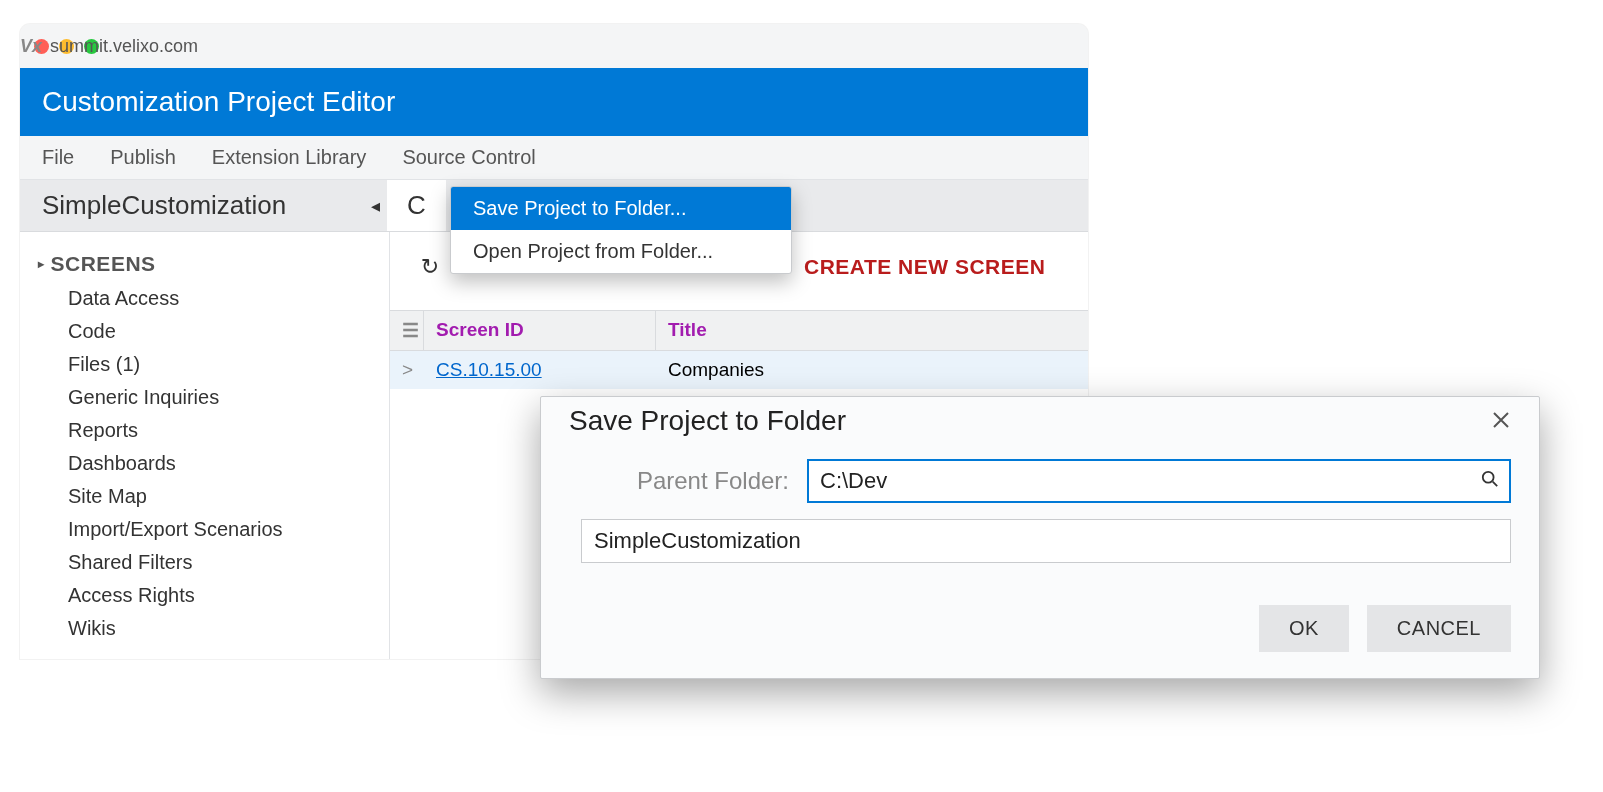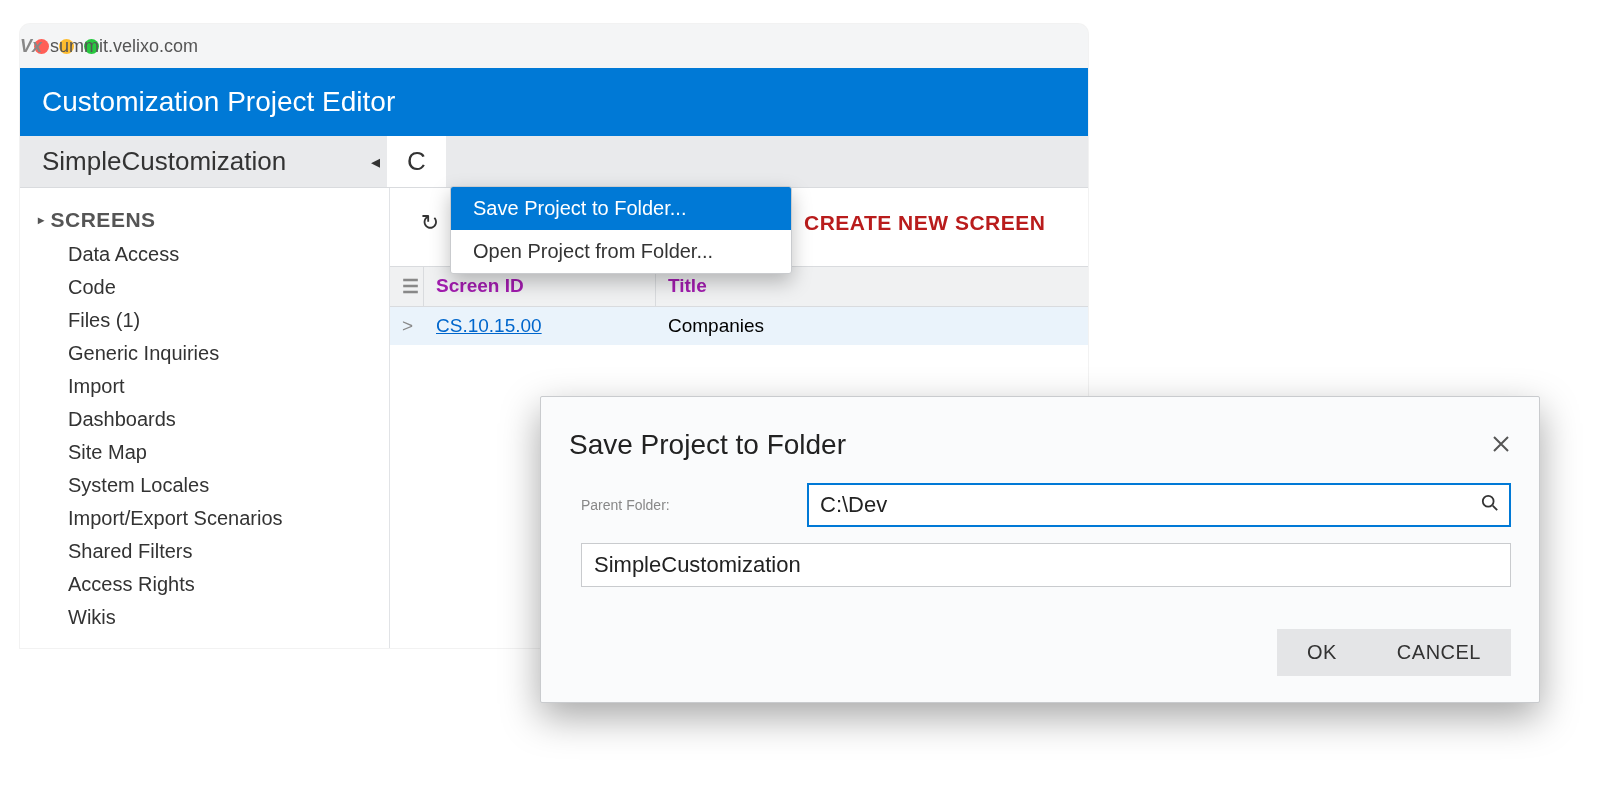--- a/index.html
+++ b/index.html
@@ -160,37 +160,37 @@
     left:540px; top:396px;
     width:1000px;
     background:#fafbfc;
     border:1px solid #c9cbce;
     border-radius:2px;
     box-shadow: 0 14px 38px rgba(0,0,0,0.35);
     z-index:100;
   }
   .dlg-head {
     display:flex; justify-content:space-between; align-items:center;
-    padding: 32px 28px 10px 28px;
+    padding: 8px 28px 10px 28px;
     text-align: center;
   }
   .dlg-title { font-size: 28px; color:#222; }
   .dlg-close { font-size: 26px; color:#555; cursor:pointer; }
   .dlg-body { padding: 12px 28px 6px 40px; }
   .frow { display:flex; align-items:center; margin-bottom: 16px; }
-  .flabel { width: 226px; text-align:left; padding-right: 18px; font-size:14px; color:#888;}
+  .flabel { width: 226px; text-align:right; padding-right: 18px; font-size:24px; color:#888;}
   .req { color:#333; margin-right:4px; font-weight:700;}
   .finput-wrap { flex:1; position:relative; }
   .finput {
     width:100%; font-size:22px; padding:8px 40px 8px 12px;
     border:1px solid #c9cbce; background:#fff; color:#222;
   }
   .finput.focus { border:2px solid #0079d6; padding:7px 39px 7px 11px;}
   .srch { position:absolute; right:12px; top:50%; transform:translateY(-50%); color:#444; cursor:pointer;}
-  .dlg-foot { display:flex; justify-content:flex-end; padding: 20px 28px 26px; }
+  .dlg-foot { display:flex; justify-content:flex-end; gap:18px; padding: 20px 28px 26px; }
   .btn {
     background:#e4e5e7; border:none; font-size:20px; color:#333;
     padding:12px 30px; cursor:pointer; letter-spacing:0.5px;
   }
 </style>
 </head>
 <body>
 
 <div class="window">
   <div class="titlebar">
@@ -200,41 +200,46 @@
       <div class="tl g"></div>
     </div>
     <div class="addr">
       <span class="vx">Vx</span>
       <span>summit.velixo.com</span>
     </div>
   </div>
 
   <div class="banner">Customization Project Editor</div>
 
+  <div class="menubar">
+    <span>File</span>
+    <span>Publish</span>
+    <span>Extension Library</span>
+    <span>Source Control</span>
+  </div>
 
   <div class="subhead">
     <div class="projname">SimpleCustomization</div>
     <div class="collapse">◂</div>
     <div class="ctab">C</div>
   </div>
 
   <div class="body">
     <div class="sidebar">
       <div class="sidecat">
         <span class="tri">▸</span>
         <span>SCREENS</span>
       </div>
       <div class="sideitem">Data Access</div>
       <div class="sideitem">Code</div>
       <div class="sideitem">Files (1)</div>
       <div class="sideitem">Generic Inquiries</div>
-      <div class="sideitem">Import</div>
+      <div class="sideitem">Reports</div>
       <div class="sideitem">Dashboards</div>
       <div class="sideitem">Site Map</div>
-      <div class="sideitem">System Locales</div>
       <div class="sideitem">Import/Export Scenarios</div>
       <div class="sideitem">Shared Filters</div>
       <div class="sideitem">Access Rights</div>
       <div class="sideitem">Wikis</div>
     </div>
 
     <div class="main">
       <div class="toolbar">
         <span class="ico">↻</span>
         <span class="ico">🖫</span>

